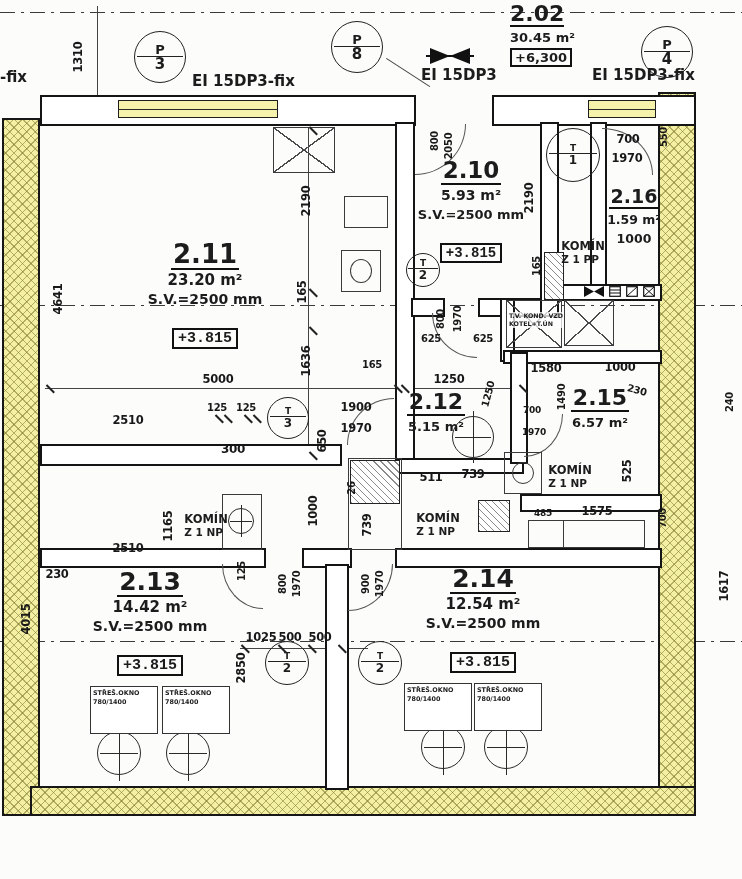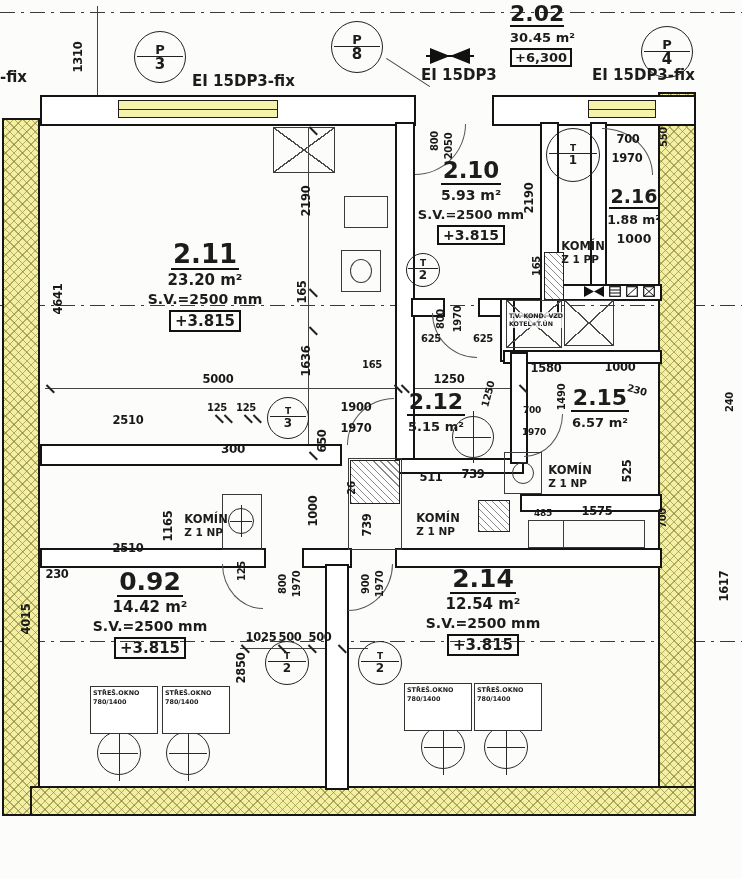--- a/index.html
+++ b/index.html
@@ -56,21 +56,21 @@
       background:#f6f39b;padding:0 5px 1px 5px;border-bottom:3px solid #111;}
   .unitnum{font-size:22px;font-weight:700;border-bottom:2.5px solid #111;display:inline-block;line-height:1.05;}
   .unitarea{font-size:13px;font-weight:700;margin-top:2px;}
   .unitlevel{font-size:13px;font-weight:700;border:2px solid #111;padding:0 3px;display:inline-block;margin-top:2px;}
   .fire{position:absolute;font-size:15px;font-weight:700;white-space:nowrap;}
   
   .room{position:absolute;text-align:center;}
   .rnum{font-weight:700;border-bottom:2.5px solid #111;display:inline-block;line-height:1.08;padding:0 2px;}
   .rarea{font-weight:700;margin-top:3px;}
   .rsv{font-weight:700;}
-  .rlevel{font-weight:700;border:2px solid #111;display:inline-block;padding:0 4px;margin-top:2px;}
+  .rlevel{font-weight:700;border:2px solid #111;display:inline-block;padding:0 4px;margin-top:20px;font-family:Liberation Mono, monospace;}
   .tinylbl{position:absolute;font-size:6.3px;font-weight:700;line-height:1.3;white-space:nowrap;}
 </style>
 </head>
 <body>
 
 <div id="page">
 
   <div class="ddh" style="left:0;top:12px;width:742px;"></div>
   <div class="ddh" style="left:0;top:305px;width:742px;"></div>
   <div class="ddh" style="left:0;top:641px;width:742px;"></div>
@@ -183,33 +183,33 @@
     <span class="rlevel" style="font-size:15px;">+3.815</span>
   </div>
   <div class="room" style="left:408px;top:158px;width:126px;">
     <span class="rnum" style="font-size:23px;">2.10</span><br>
     <span class="rarea" style="font-size:14px;">5.93 m²</span><br>
     <span class="rsv" style="font-size:13px;">S.V.=2500 mm</span><br>
     <span class="rlevel" style="font-size:14px;">+3.815</span>
   </div>
   <div class="room" style="left:606px;top:186px;width:56px;">
     <span class="rnum" style="font-size:19px;">2.16</span><br>
-    <span class="rarea" style="font-size:12.5px;">1.88 m²</span><br>
+    <span class="rarea" style="font-size:12.5px;">1.59 m²</span><br>
     <span class="rarea" style="font-size:12.5px;">1000</span>
   </div>
   <div class="room" style="left:398px;top:390px;width:76px;">
     <span class="rnum" style="font-size:22px;">2.12</span><br>
     <span class="rarea" style="font-size:13px;">5.15 m²</span>
   </div>
   <div class="room" style="left:563px;top:386px;width:74px;">
     <span class="rnum" style="font-size:22px;">2.15</span><br>
     <span class="rarea" style="font-size:13px;">6.57 m²</span>
   </div>
   <div class="room" style="left:75px;top:568px;width:150px;">
-    <span class="rnum" style="font-size:25px;">0.92</span><br>
+    <span class="rnum" style="font-size:25px;">2.13</span><br>
     <span class="rarea" style="font-size:15px;">14.42 m²</span><br>
     <span class="rsv" style="font-size:14px;">S.V.=2500 mm</span><br>
     <span class="rlevel" style="font-size:15px;">+3.815</span>
   </div>
   <div class="room" style="left:408px;top:565px;width:150px;">
     <span class="rnum" style="font-size:25px;">2.14</span><br>
     <span class="rarea" style="font-size:15px;">12.54 m²</span><br>
     <span class="rsv" style="font-size:14px;">S.V.=2500 mm</span><br>
     <span class="rlevel" style="font-size:15px;">+3.815</span>
   </div>

